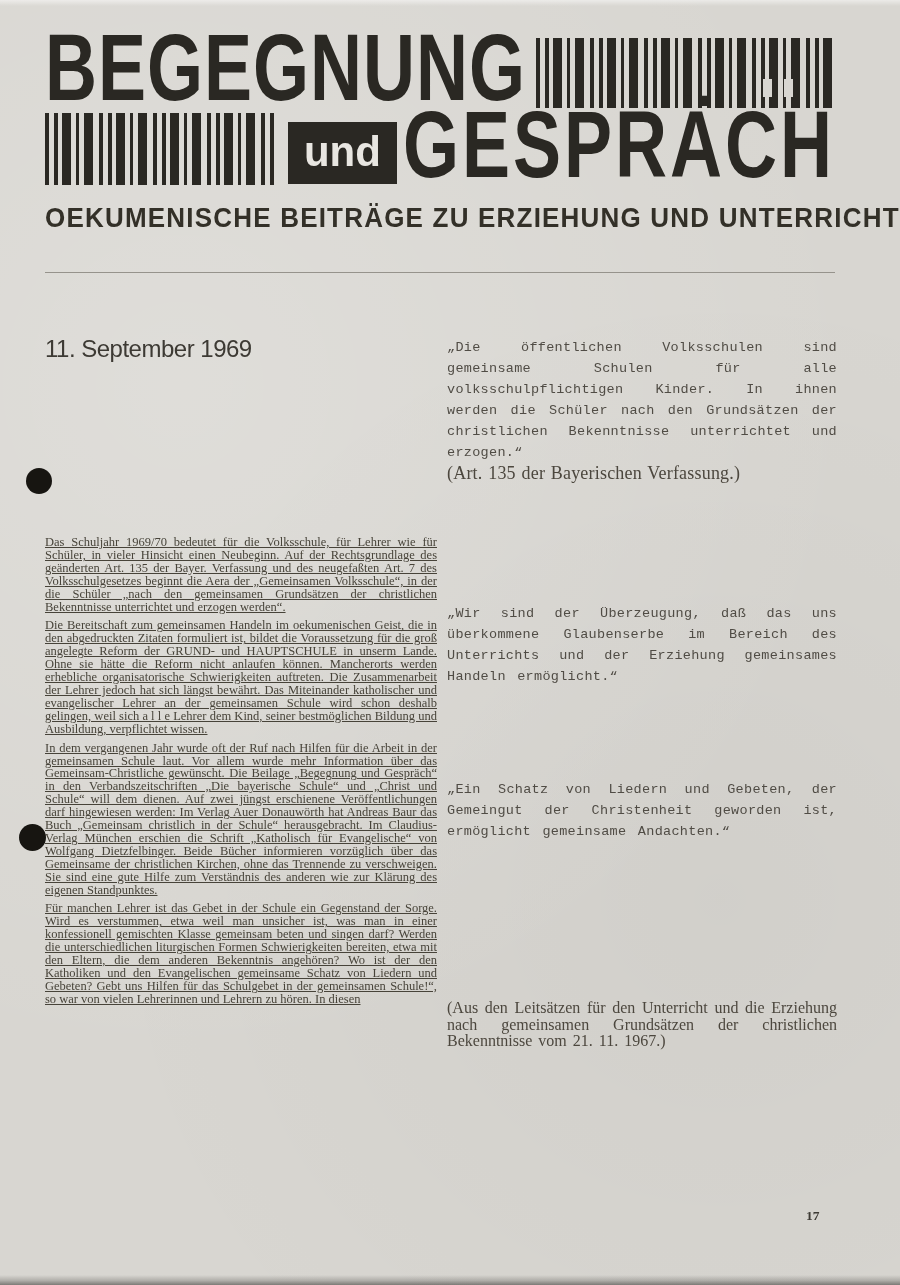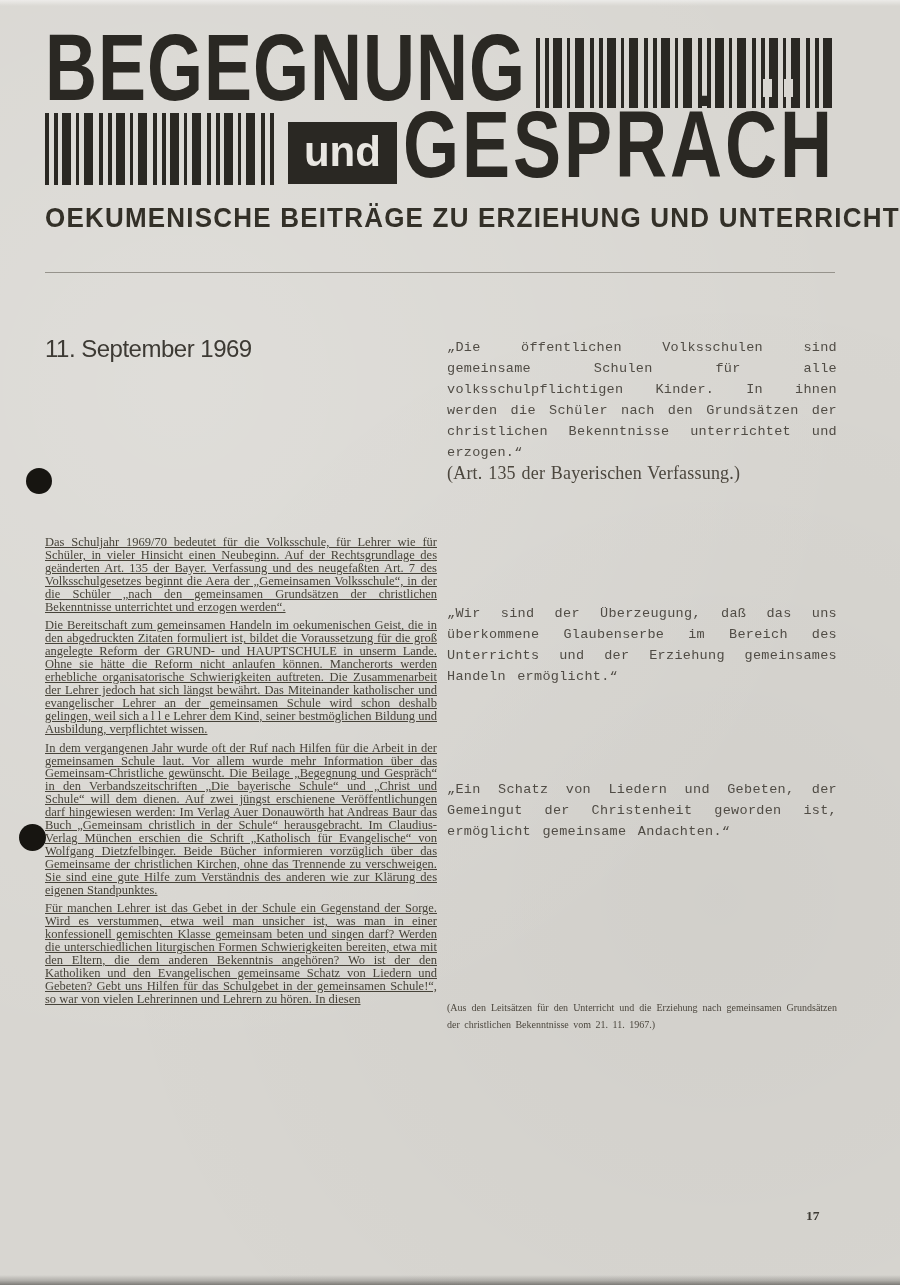--- a/index.html
+++ b/index.html
@@ -107,21 +107,21 @@
     font-family:"Liberation Serif", serif;
     font-size:18px;line-height:17px;color:#4c473e;
     margin-top:2px;letter-spacing:0.2px;word-spacing:1px;
   }
   .q2{margin-top:95px;}
   .q3{margin-top:121px;}
   .q4{margin-top:92px;}
   .footnote{
     margin-top:158px;
     font-family:"Liberation Serif", serif;
-    font-size:10px;line-height:16.5px;color:#4c473e;
+    font-size:16px;line-height:16.5px;color:#4c473e;
     text-align:justify;word-spacing:2px;
   }
 
   
   .page-number{
     position:absolute;left:806px;top:1208px;
     font-size:13.5px;font-weight:700;color:#3d3a34;
   }
 
   

